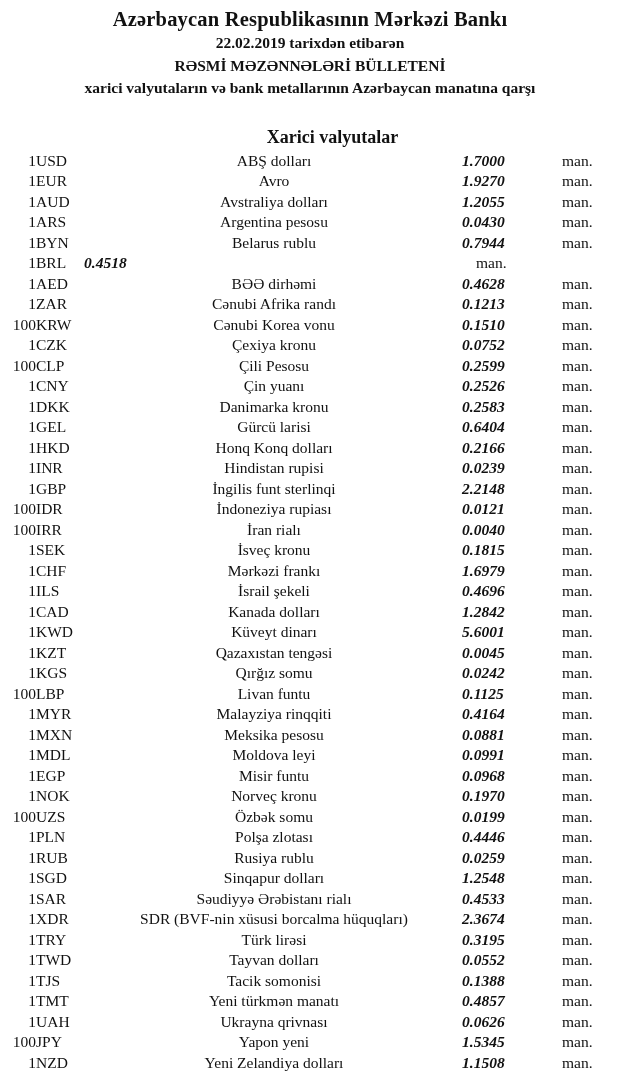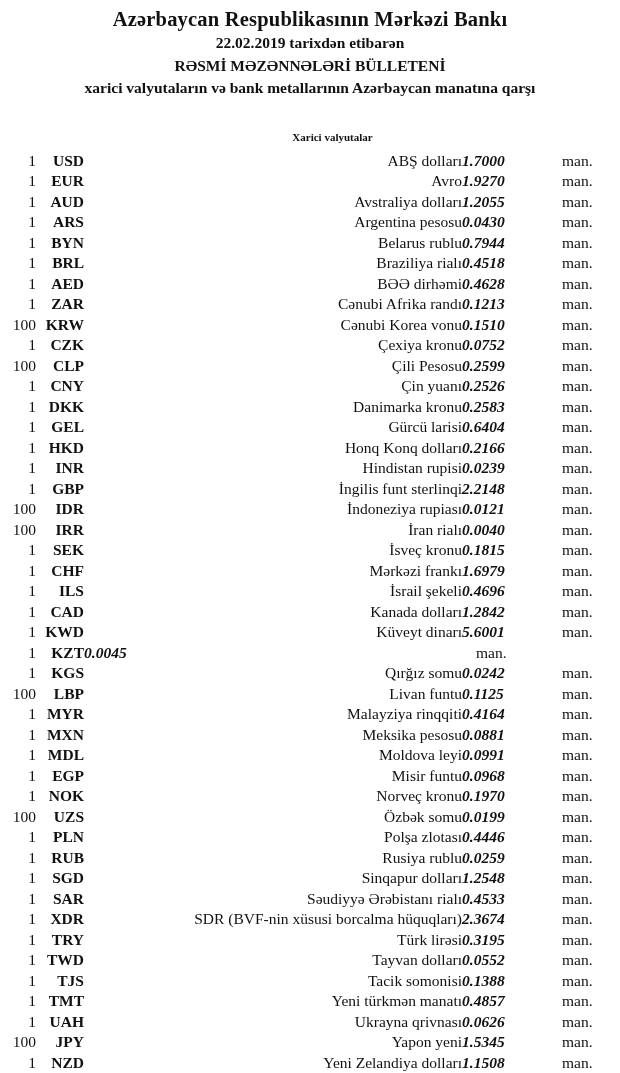--- a/index.html
+++ b/index.html
@@ -19,41 +19,41 @@
     line-height: 26px;
     letter-spacing: 0.2px;
   }
   .header-line {
     font-size: 15.5px;
     font-weight: bold;
     line-height: 22.5px;
   }
   .section-title {
     text-align: center;
-    font-size: 11px;
+    font-size: 18px;
     font-weight: bold;
     line-height: 22px;
     margin-top: 26px;
     padding-left: 45px;
   }
   .rates-table {
     margin-top: 3px;
     padding: 0 14px 0 8px;
   }
   .rate-row {
     display: grid;
     grid-template-columns: 28px 48px 1fr 86px 58px;
     align-items: baseline;
     height: 20.5px;
     line-height: 20.5px;
     font-size: 15.5px;
   }
   .qty-cell   { text-align: right; }
-  .code-cell  { text-align: right; font-weight: bold; }
-  .name-cell  { text-align: right; padding-left: 2px; }
+  .code-cell  { text-align: left; }
+  .name-cell  { text-align: center; padding-left: 2px; }
   .rate-cell  { font-weight: bold; font-style: italic; }
   .unit-cell  { text-align: left; padding-left: 14px; }
 </style>
 </head>
 <body>
 
 <div class="header">
   <div class="bank-title">Azərbaycan Respublikasının Mərkəzi Bankı</div>
   <div class="header-line">22.02.2019 tarixdən etibarən</div>
   <div class="header-line">RƏSMİ MƏZƏNNƏLƏRİ BÜLLETENİ</div>
@@ -99,21 +99,20 @@
     <span class="qty-cell">1</span>
     <span class="code-cell">BYN</span>
     <span class="name-cell">Belarus rublu</span>
     <span class="rate-cell">0.7944</span>
     <span class="unit-cell">man.</span>
   </div>
 
   <div class="rate-row">
     <span class="qty-cell">1</span>
     <span class="code-cell">BRL</span>
-    <span class="name-cell">Braziliya rialı</span>
     <span class="rate-cell">0.4518</span>
     <span class="unit-cell">man.</span>
   </div>
 
   <div class="rate-row">
     <span class="qty-cell">1</span>
     <span class="code-cell">AED</span>
     <span class="name-cell">BƏƏ dirhəmi</span>
     <span class="rate-cell">0.4628</span>
     <span class="unit-cell">man.</span>
@@ -251,20 +250,21 @@
     <span class="qty-cell">1</span>
     <span class="code-cell">KWD</span>
     <span class="name-cell">Küveyt dinarı</span>
     <span class="rate-cell">5.6001</span>
     <span class="unit-cell">man.</span>
   </div>
 
   <div class="rate-row">
     <span class="qty-cell">1</span>
     <span class="code-cell">KZT</span>
+    <span class="name-cell">Qazaxıstan tengəsi</span>
     <span class="rate-cell">0.0045</span>
     <span class="unit-cell">man.</span>
   </div>
 
   <div class="rate-row">
     <span class="qty-cell">1</span>
     <span class="code-cell">KGS</span>
     <span class="name-cell">Qırğız somu</span>
     <span class="rate-cell">0.0242</span>
     <span class="unit-cell">man.</span>

